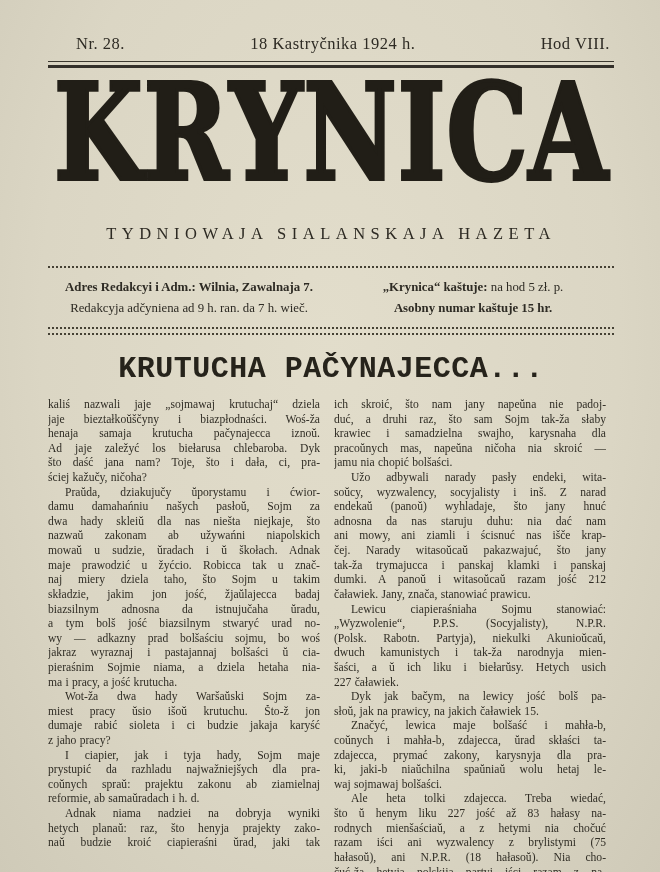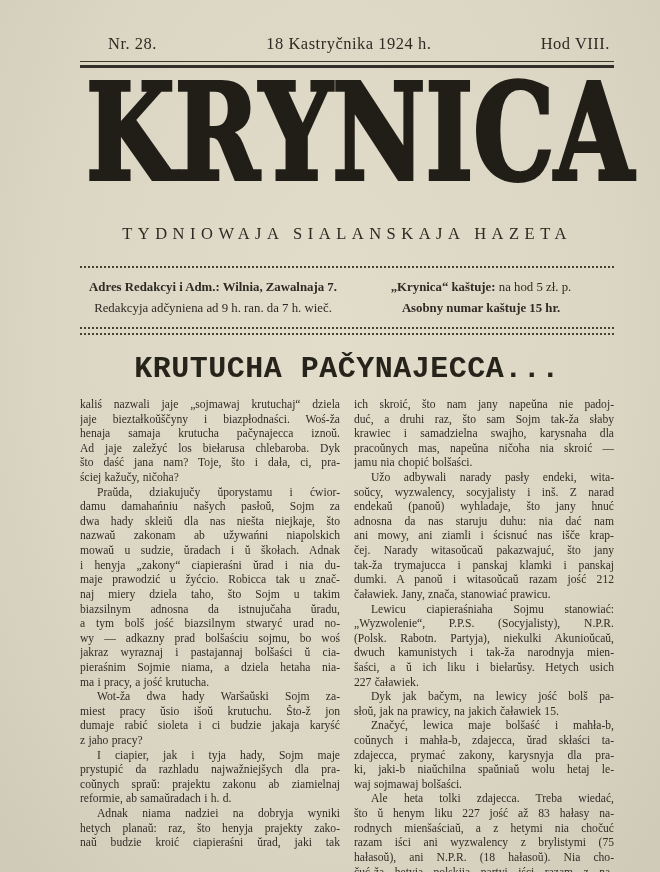--- a/index.html
+++ b/index.html
@@ -1,20 +1,20 @@
 <!DOCTYPE html>
 <html><head>
 <meta charset="utf-8">
 <style>
   html,body{margin:0;padding:0;}
   body{background:#b9b4a4;font-family:"Liberation Serif", serif;}
   .page{
     position:relative;width:660px;height:872px;margin:0 auto;
     background:radial-gradient(ellipse at 50% 38%, #e2ddcb 0%, #dbd6c4 62%, #cfcab8 100%);
-    box-sizing:border-box;padding:34px 46px 0 80px;color:#2f2c24;overflow:hidden;
+    box-sizing:border-box;padding:34px 46px 0 48px;color:#2f2c24;overflow:hidden;
   }
   
   .header-row{display:flex;justify-content:space-between;align-items:baseline;
     font-size:16.5px;letter-spacing:0.5px;color:#2e2b24;height:24px;}
   .header-row .issue{margin-left:28px;}
   .header-row .year{margin-right:4px;}
   .double-rule{margin-top:3px;height:3px;border-top:1.5px solid #3c3930;border-bottom:3px solid #33302a;}
   
   .masthead{
     display:flex;justify-content:space-between;align-items:flex-start;
@@ -102,23 +102,23 @@
         <div class="line">jaje bieztałkoŭščyny i biazpłodnaści. Woś-ža</div>
         <div class="line">henaja samaja krutucha pačynajecca iznoŭ.</div>
         <div class="line">Ad jaje zaležyć los biełarusa chlebaroba. Dyk</div>
         <div class="line">što daść jana nam? Toje, što i dała, ci, pra-</div>
         <div class="line e">ściej kažučy, ničoha?</div>
         <div class="line i">Praŭda, dziakujučy ŭporystamu i ćwior-</div>
         <div class="line">damu damahańniu našych pasłoŭ, Sojm za</div>
         <div class="line">dwa hady skleiŭ dla nas niešta niejkaje, što</div>
         <div class="line">nazwaŭ zakonam ab užywańni niapolskich</div>
         <div class="line">mowaŭ u sudzie, ŭradach i ŭ škołach. Adnak</div>
-        <div class="line">i henyja „zakony“ ciapieraśni ŭrad i nia du-</div>
         <div class="line">maje prawodzić u žyćcio. Robicca tak u znač-</div>
         <div class="line">naj miery dziela taho, što Sojm u takim</div>
+        <div class="line">składzie, jakim jon jość, žjaŭlajecca badaj</div>
         <div class="line">biazsilnym adnosna da istnujučaha ŭradu,</div>
         <div class="line">a tym bolš jość biazsilnym stwaryć urad no-</div>
         <div class="line">wy — adkazny prad bolšaściu sojmu, bo woś</div>
         <div class="line">jakraz wyraznaj i pastajannaj bolšaści ŭ cia-</div>
         <div class="line">pieraśnim Sojmie niama, a dziela hetaha nia-</div>
         <div class="line e">ma i pracy, a jość krutucha.</div>
         <div class="line i">Wot-ža dwa hady Waršaŭski Sojm za-</div>
         <div class="line">miest pracy ŭsio išoŭ krutuchu. Što-ž jon</div>
         <div class="line">dumaje rabić sioleta i ci budzie jakaja karyść</div>
         <div class="line e">z jaho pracy?</div>

